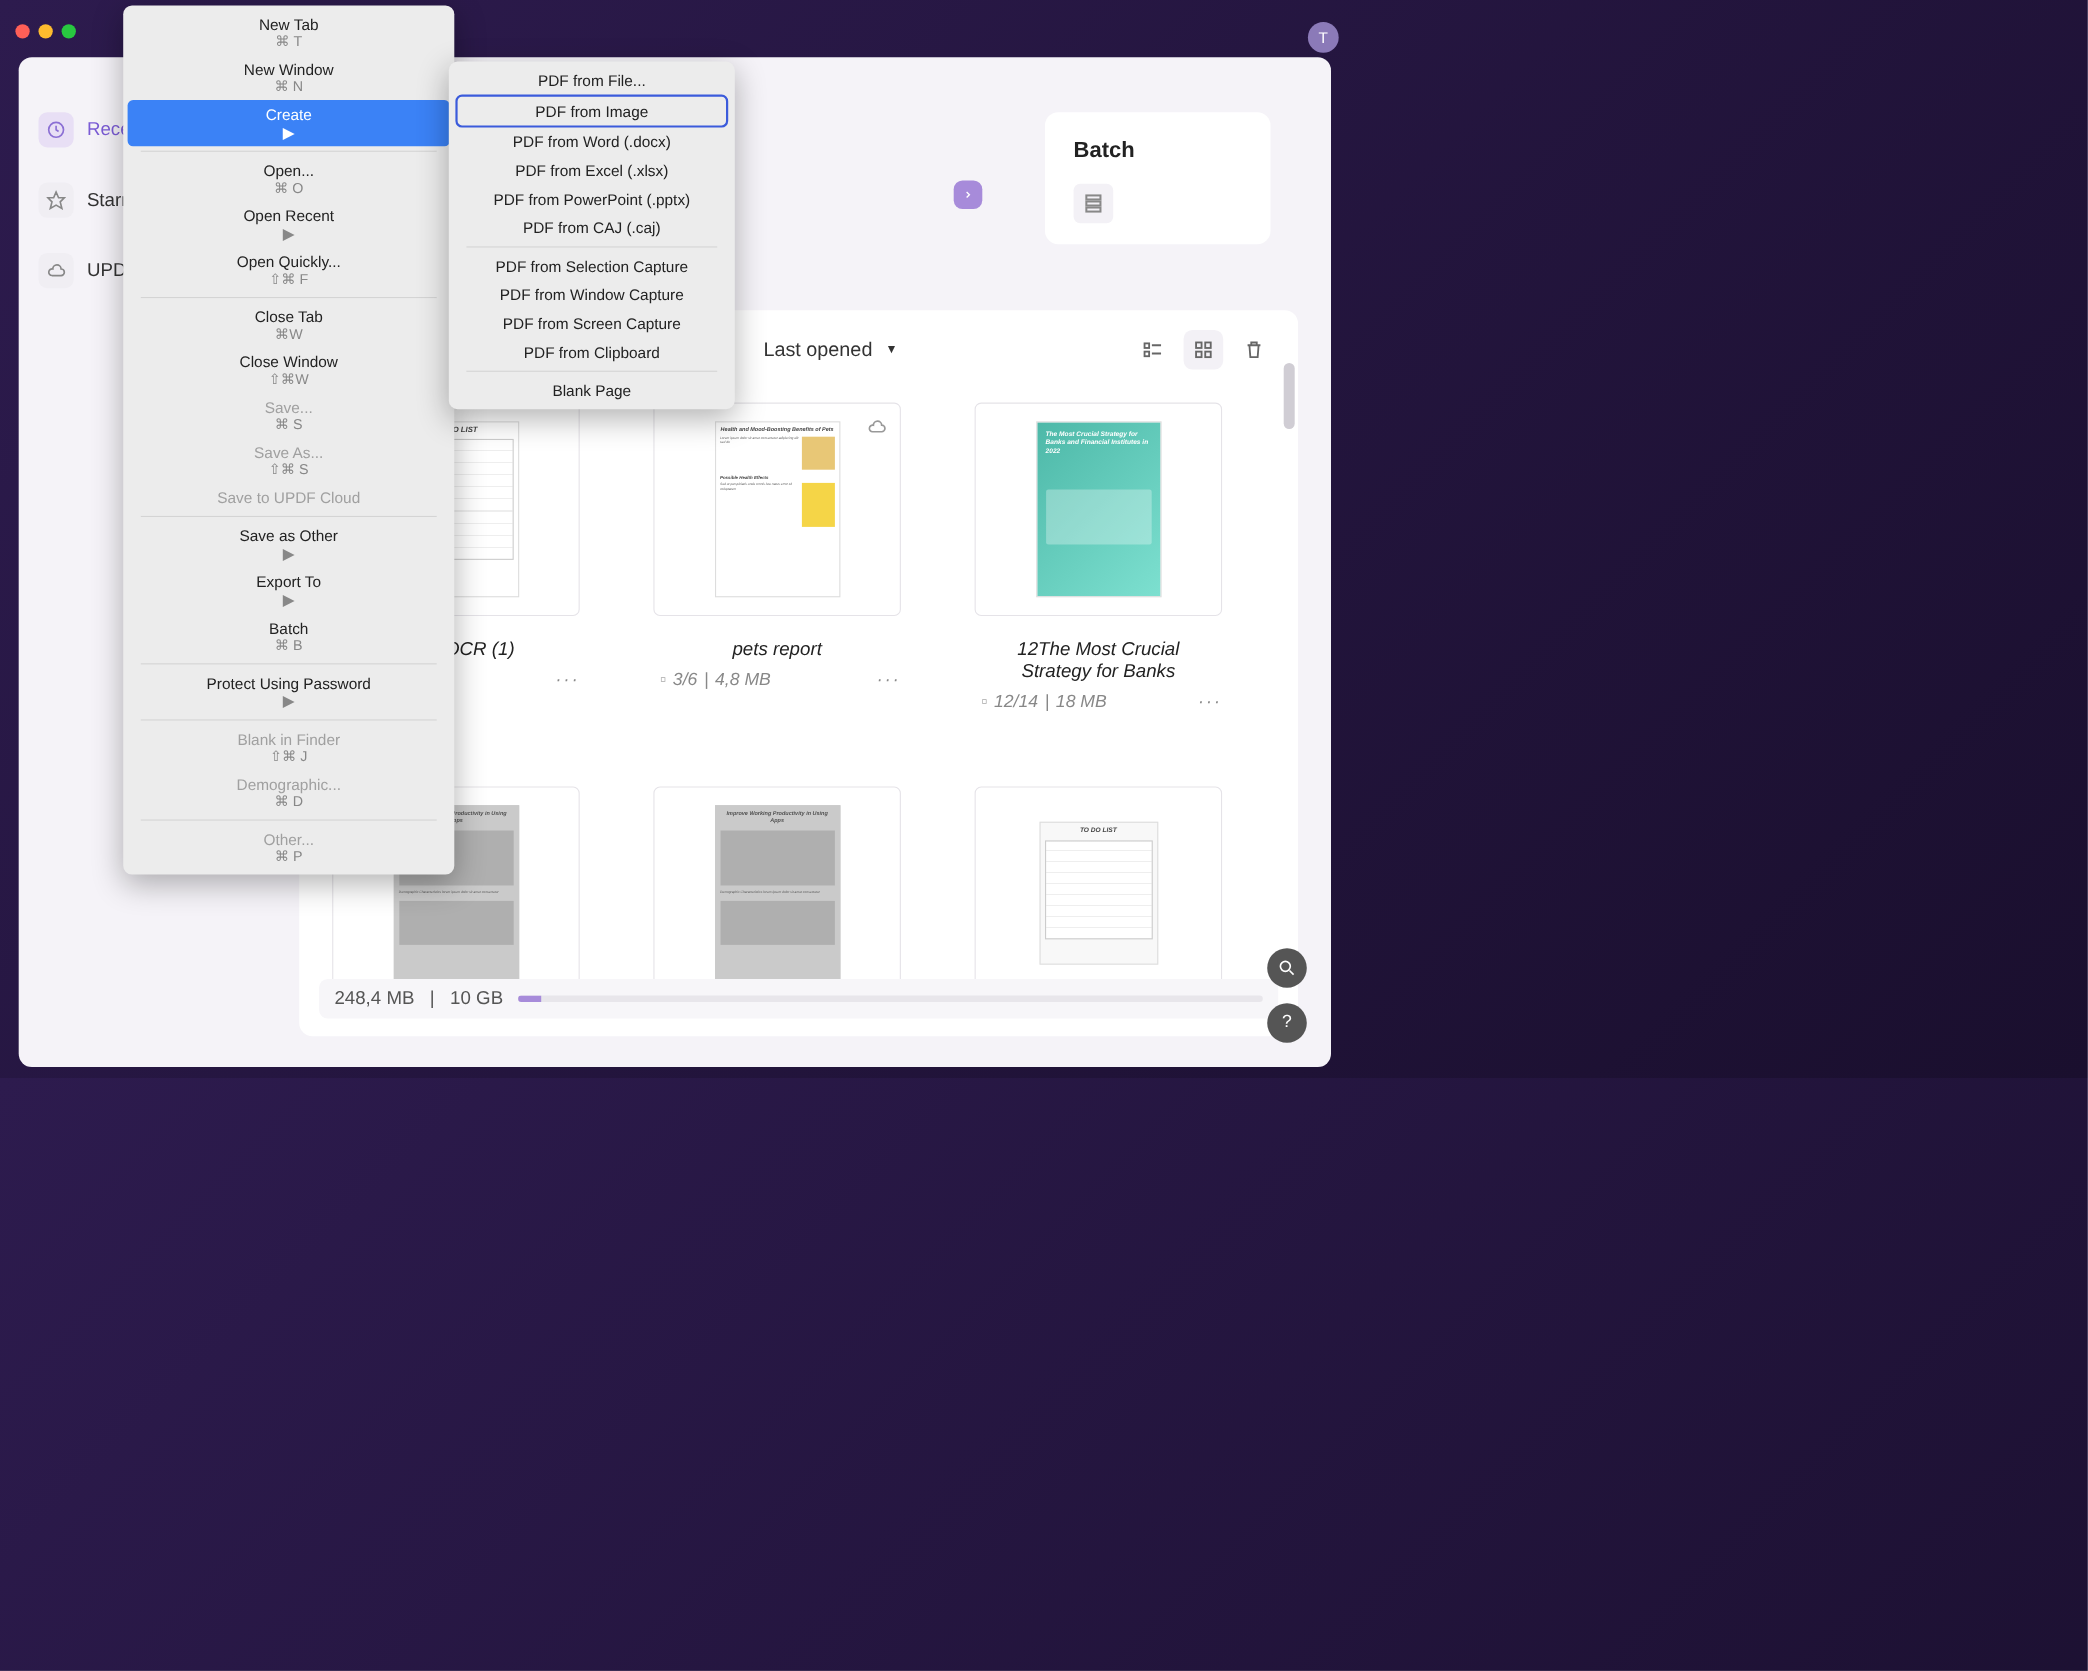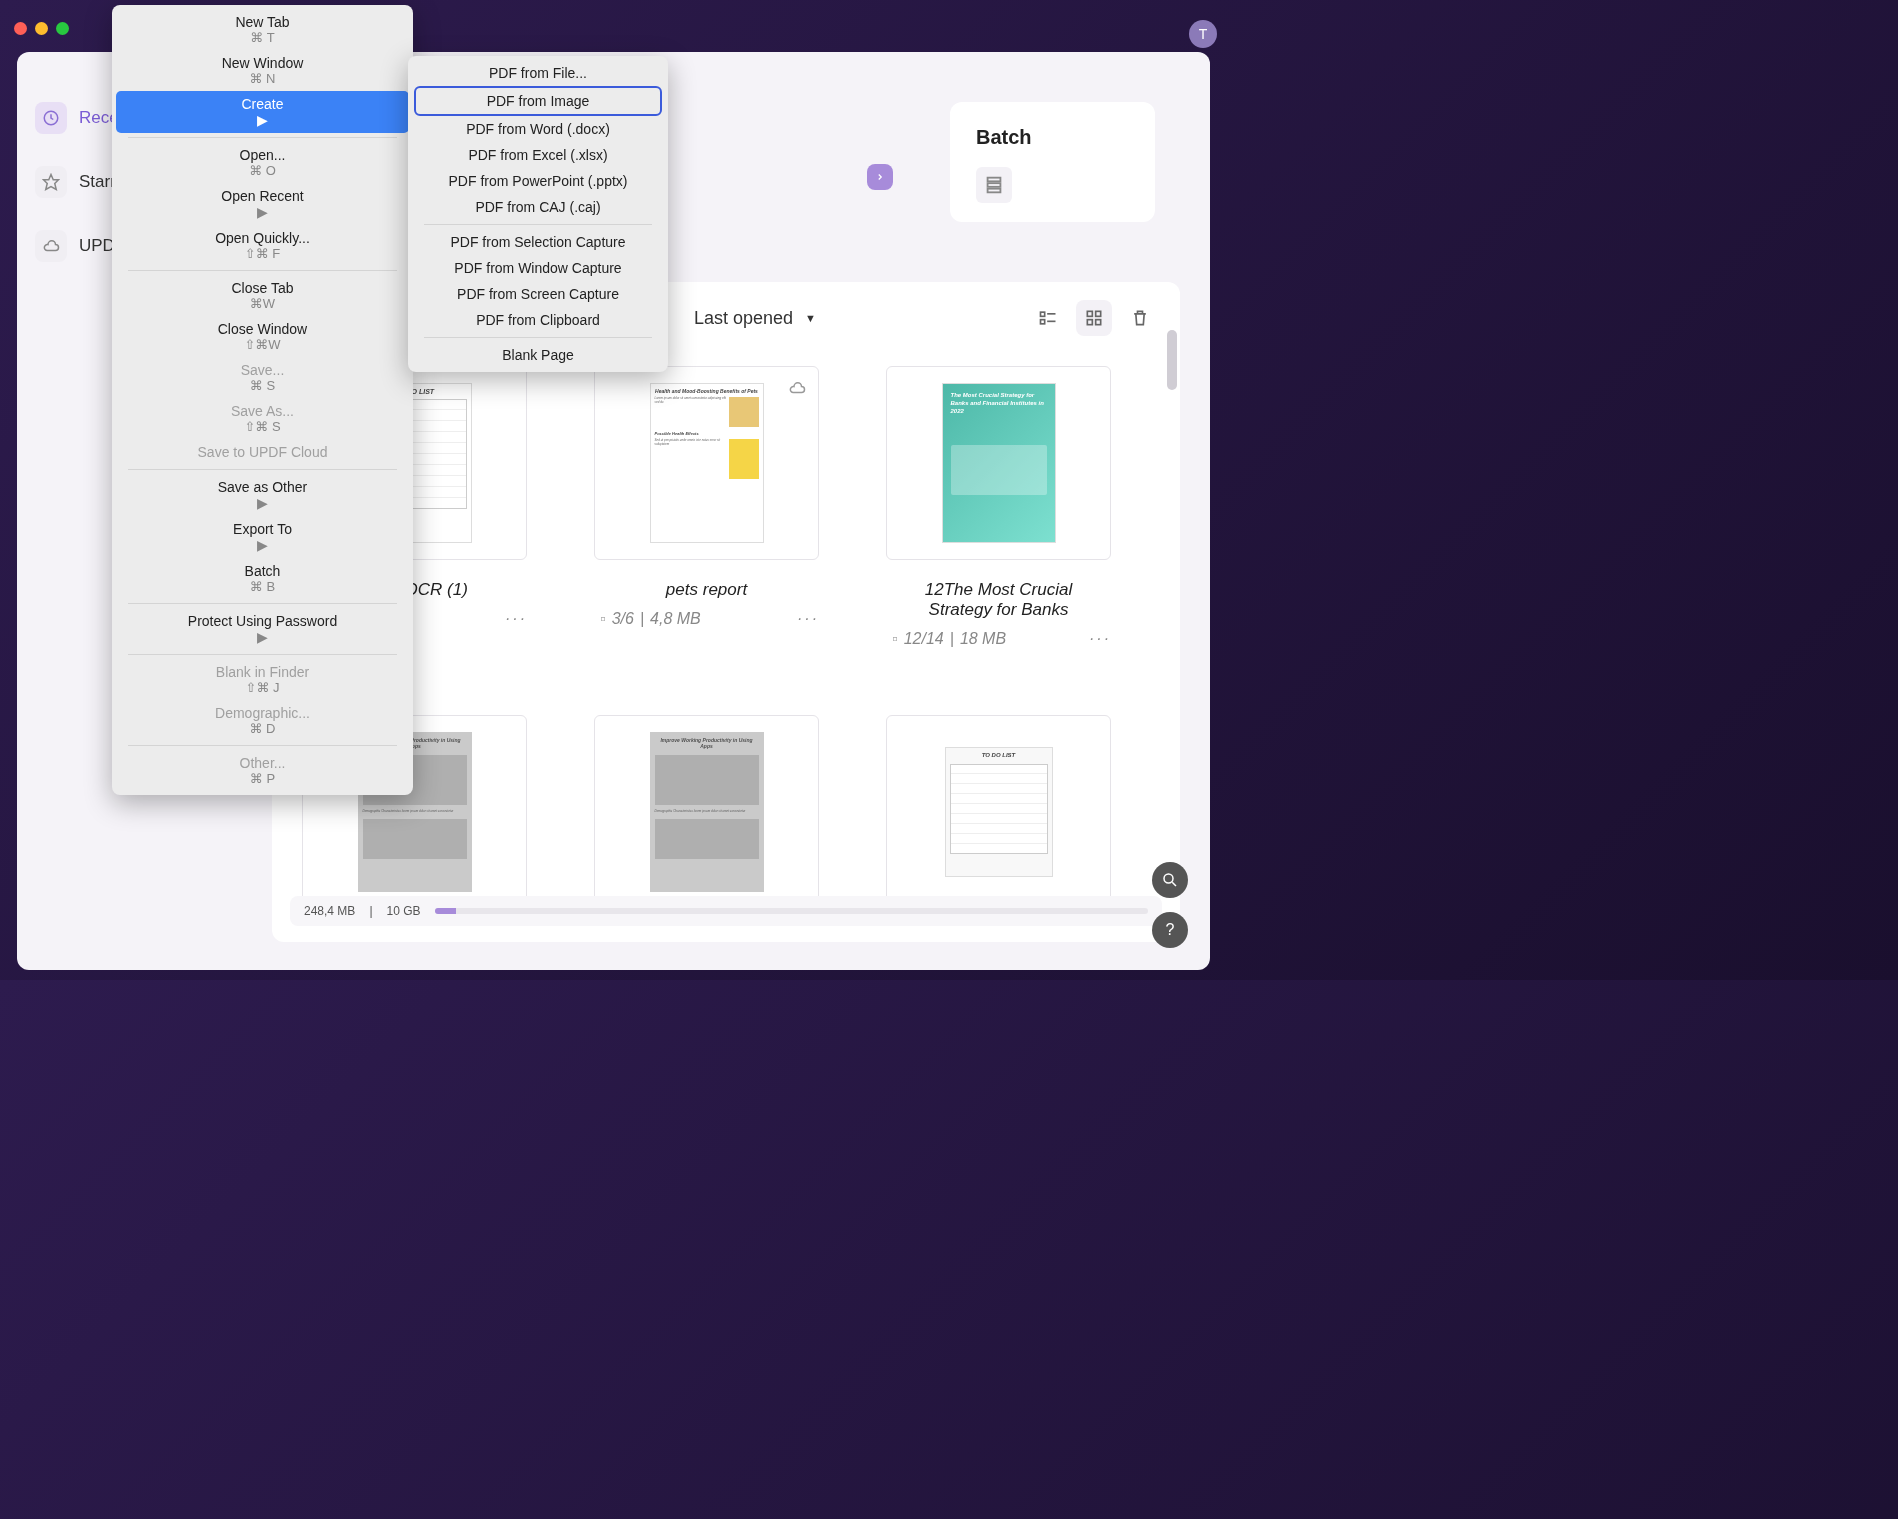--- a/index.html
+++ b/index.html
@@ -44,21 +44,21 @@
     .thumb-inner { width: 114px; height: 160px; background: #f8f8f8; border: 1px solid #ddd; font-size: 7px; padding: 4px; color: #444; overflow: hidden; }
     .cloud-badge { position: absolute; top: 12px; right: 12px; color: #999; }
     .file-name { margin-top: 20px; font-size: 17px; color: #222; text-align: center; max-width: 200px; }
     .file-meta { display: flex; align-items: center; gap: 6px; margin-top: 10px; width: 100%; color: #888; font-size: 16px; }
     .file-meta .pages-icon { color: #aaa; margin-left: 6px; }
     .file-meta .more { margin-left: auto; letter-spacing: 2px; cursor: pointer; }
     
     .scrollbar-track { position: absolute; right: 3px; top: 48px; bottom: 60px; width: 10px; }
     .scrollbar-thumb { width: 10px; height: 60px; background: #d0cdd4; border-radius: 5px; }
     
-    .storage-bar { position: absolute; bottom: 16px; left: 18px; right: 18px; display: flex; align-items: center; gap: 14px; font-size: 12px; color: #555; background: #f7f6f9; padding: 8px 14px; border-radius: 8px; }
+    .storage-bar { position: absolute; bottom: 16px; left: 18px; right: 18px; display: flex; align-items: center; gap: 14px; font-size: 17px; color: #555; background: #f7f6f9; padding: 8px 14px; border-radius: 8px; }
     .storage-track { flex: 1; height: 6px; background: #e8e6eb; border-radius: 3px; overflow: hidden; }
     .storage-fill { height: 100%; width: 3%; background: #a78bda; }
     
     .fab-search { position: absolute; bottom: 72px; right: 22px; width: 36px; height: 36px; border-radius: 50%; background: #555; color: #fff; display: flex; align-items: center; justify-content: center; }
     .fab-help { position: absolute; bottom: 22px; right: 22px; width: 36px; height: 36px; border-radius: 50%; background: #555; color: #fff; display: flex; align-items: center; justify-content: center; }
     
     
     .menu { position: absolute; background: #ececec; border-radius: 8px; box-shadow: 0 8px 28px rgba(0,0,0,0.3); padding: 4px; font-size: 14px; user-select: none; }
     .menu-main { top: 5px; left: 112px; width: 301px; z-index: 100; }
     .menu-sub { top: 56px; left: 408px; width: 260px; z-index: 101; }

